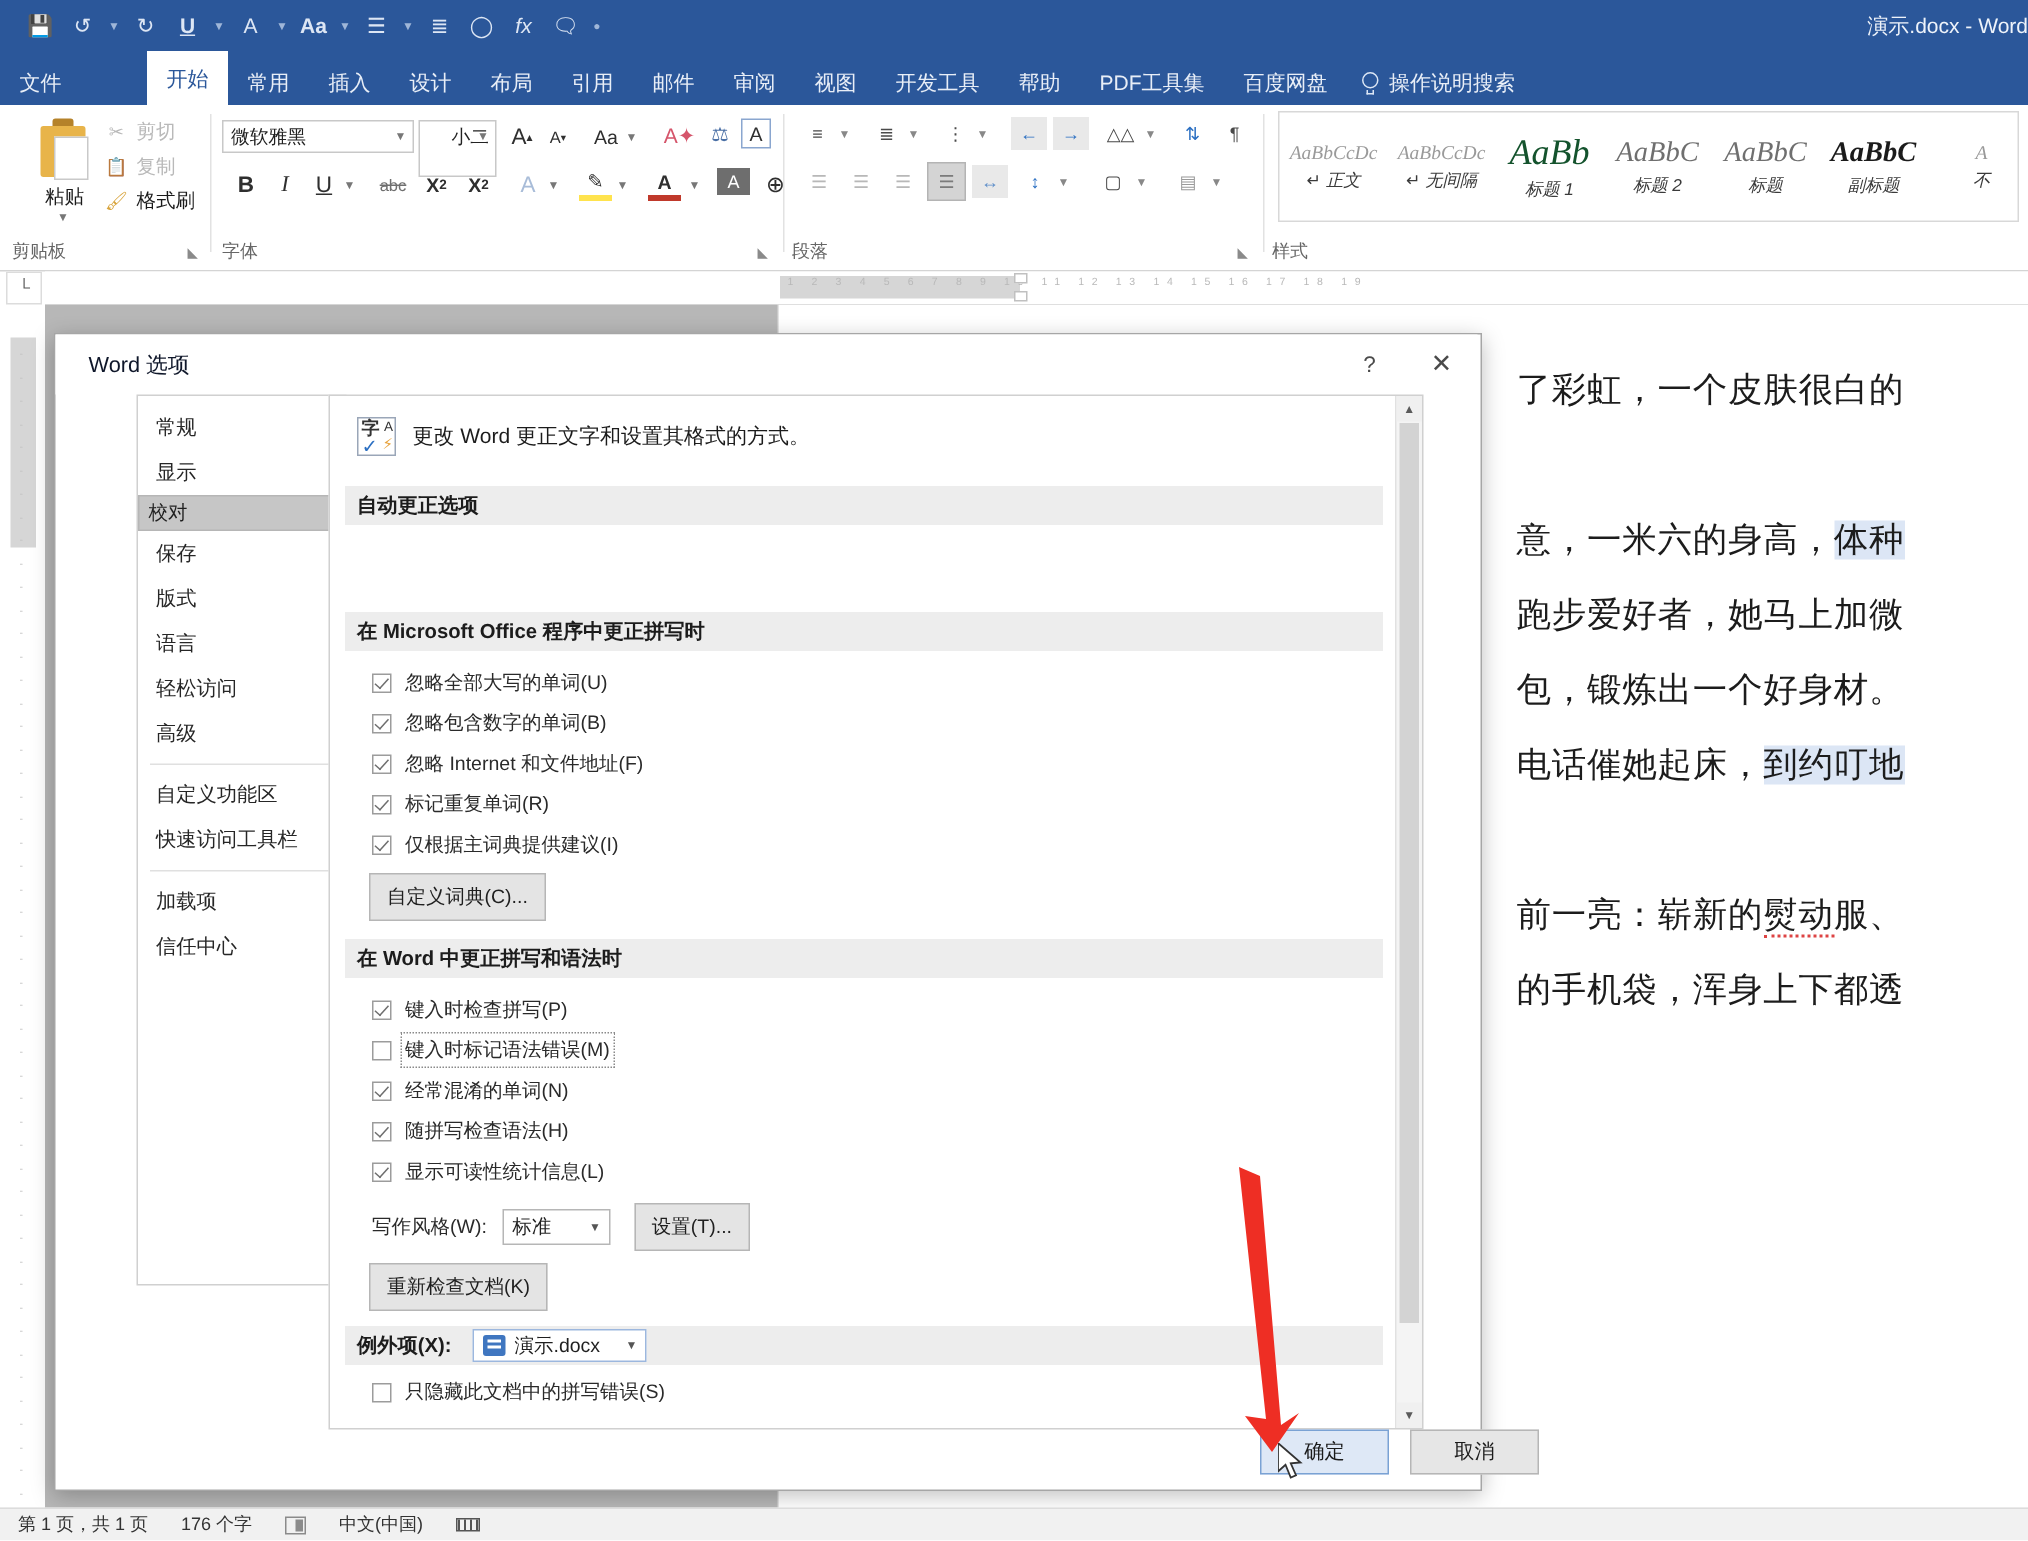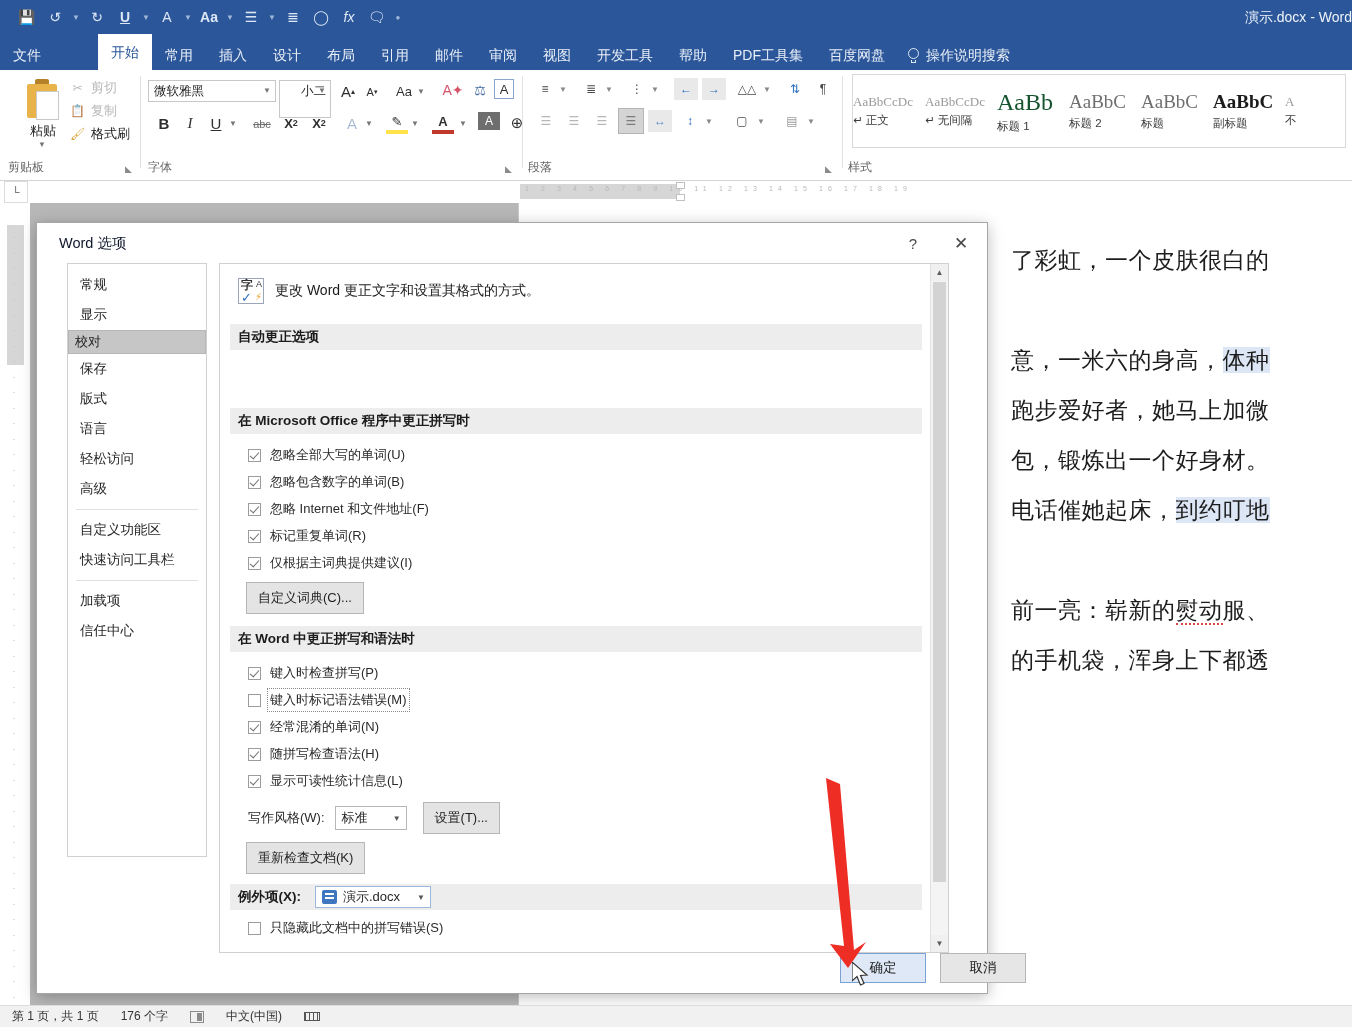--- a/index.html
+++ b/index.html
@@ -111,21 +111,21 @@
   .pbtn{position:absolute;height:22px;display:flex;align-items:center;justify-content:center;font-size:12px;color:#4a4a4a;}
   .pbtn.car{font-size:8px;color:#888;width:10px;}
   .pbtn.on{background:#d4d4d4;border:1px solid #b4b4b4;box-sizing:border-box;}
 
   
   .g-style{left:848px;width:500px;}
   .sgallery{
     position:absolute;left:4px;top:4px;width:492px;height:72px;border:1px solid #d8d8d8;
     background:#fff;display:flex;overflow:hidden;
   }
-  .scell{width:72px;flex:0 0 auto;display:flex;flex-direction:column;justify-content:center;gap:3px;}
+  .scell{width:72px;flex:0 0 auto;display:flex;flex-direction:column;align-items:center;justify-content:center;gap:3px;font-style:italic;}
   .spreview{font-size:13px;color:#9a9a9a;white-space:nowrap;font-family:"Liberation Serif",serif;}
   .scell.h1 .spreview{font-size:24px;color:#14532d;}
   .scell.h2 .spreview{font-size:19px;color:#6f6f6f;}
   .scell.ti .spreview{font-size:19px;color:#6f6f6f;}
   .scell.st .spreview{font-size:19px;color:#1b1b1b;font-weight:bold;}
   .sname{font-size:11.5px;color:#3a3a3a;white-space:nowrap;}
 
   
   .rulerCorner{
     position:absolute;left:4px;top:181px;width:24px;height:22px;background:#fff;
@@ -175,21 +175,21 @@
   .dlg-title .t{margin-left:22px;font-size:14.5px;color:#0f172a;}
   .dlg-help,.dlg-close{
     position:absolute;top:0;height:40px;width:44px;display:flex;align-items:center;justify-content:center;
     color:#4a4a4a;font-size:17px;
   }
   .dlg-help{right:52px;font-size:15px;}
   .dlg-close{right:4px;}
 
   .dlg-body{position:absolute;left:0;top:40px;width:948px;height:690px;}
   .nav{
-    position:absolute;left:30px;top:0;width:140px;height:594px;
+    position:absolute;left:54px;top:0;width:140px;height:594px;
     border:1px solid #d0d0d0;background:#fff;box-sizing:border-box;padding-top:6px;
   }
   .navitem{height:30px;line-height:30px;padding-left:12px;font-size:13.5px;color:#262626;}
   .navitem.sel{background:#c6c6c6;}
   .navdiv{height:1px;background:#e0e0e0;margin:5px 8px;}
 
   .pane{
     position:absolute;left:182px;top:0;width:730px;height:690px;
     border:1px solid #d0d0d0;background:#fff;box-sizing:border-box;overflow:hidden;
   }

